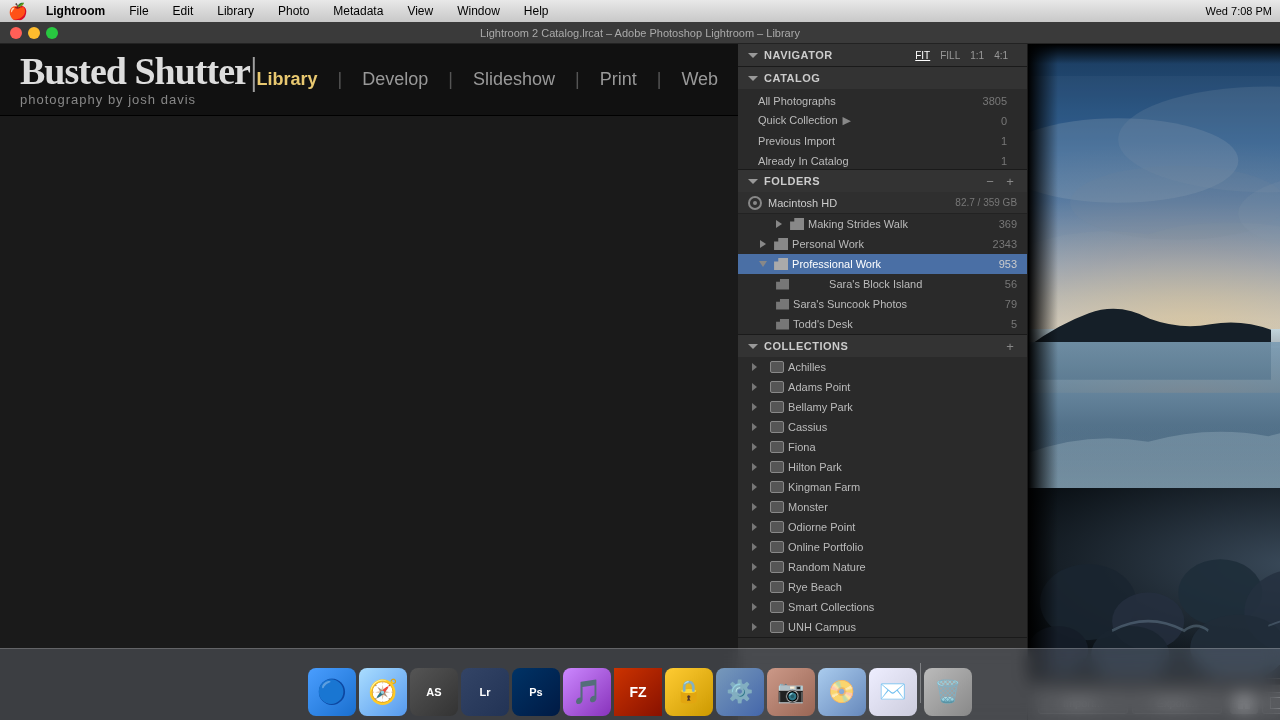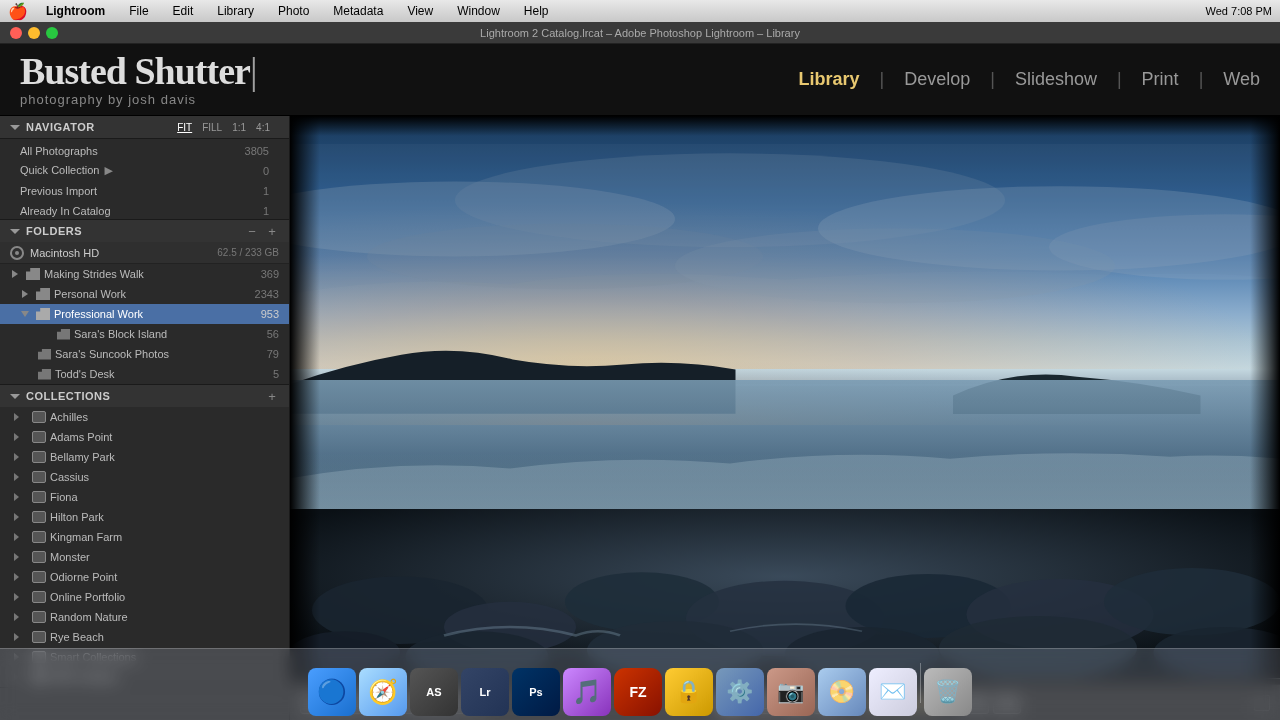--- a/index.html
+++ b/index.html
@@ -56,21 +56,21 @@
       font-size: 11px;
       color: #aaa;
       border-bottom: 1px solid #222;
     }
 
     
     .app-container {
       position: absolute;
       top: 44px; left: 0; right: 0; bottom: 0;
       display: flex;
-      flex-direction: column;
+      flex-direction: row;
       border-radius: 23px;
     }
 
     
     .app-header {
       height: 72px;
       background: #111;
       display: flex;
       align-items: center;
       padding: 0 20px;
@@ -562,20 +562,24 @@
           <div class="navigator-controls">
             <span class="nav-zoom-btn active">FIT</span>
             <span class="nav-zoom-btn">FILL</span>
             <span class="nav-zoom-btn">1:1</span>
             <span class="nav-zoom-btn">4:1</span>
           </div>
         </div>
       </div>
 
       <div class="panel-section">
+        <div class="panel-header">
+          <div class="panel-header-triangle"></div>
+          <span class="panel-header-label">Catalog</span>
+        </div>
         <div class="catalog-item">
           <span class="catalog-item-label">All Photographs</span>
           <span class="catalog-item-count">3805</span>
         </div>
         <div class="catalog-item">
           <span class="catalog-item-label">
             <span>Quick Collection</span>
             <span style="color:#888; margin-left:2px;">▶</span>
           </span>
           <span class="catalog-item-count">0</span>
@@ -596,24 +600,24 @@
           <span class="panel-header-label">Folders</span>
           <div class="panel-header-controls">
             <span class="panel-control-btn">−</span>
             <span class="panel-control-btn">+</span>
           </div>
         </div>
 
         <div class="hd-item">
           <div class="hd-disk-icon"></div>
           <span class="hd-label">Macintosh HD</span>
-          <span class="hd-space">62.5 / 233 GB</span>
-        </div>
-
-        <div class="folder-item" style="padding-left:8px;">
+          <span class="hd-space">82.7 / 359 GB</span>
+        </div>
+
+        <div class="folder-item" style="padding-left:34px;">
           <div class="folder-expand">
               <div class="triangle-right"></div>
             </div>
           <div class="folder-icon"></div>
           <span class="folder-label">Making Strides Walk</span>
           <span class="folder-count">369</span>
         </div>
 
         <div class="folder-item" style="padding-left:18px;">
           <div class="folder-expand">
@@ -626,21 +630,21 @@
 
         <div class="folder-item selected" style="padding-left:18px;">
           <div class="folder-expand">
               <div class="triangle-down"></div>
             </div>
           <div class="folder-icon" style="background:#aaa;"></div>
           <span class="folder-label">Professional Work</span>
           <span class="folder-count">953</span>
         </div>
 
-        <div class="folder-item" style="padding-left:53px;">
+        <div class="folder-item" style="padding-left:34px;gap:36px;">
           <div class="folder-icon-sm"></div>
           <span class="folder-label">Sara's Block Island</span>
           <span class="folder-count">56</span>
         </div>
 
         <div class="folder-item" style="padding-left:34px;">
           <div class="folder-icon-sm"></div>
           <span class="folder-label">Sara's Suncook Photos</span>
           <span class="folder-count">79</span>
         </div>
@@ -943,21 +947,21 @@
   </div>
   <div class="dock-item dock-item-lr">
     <span class="dock-icon-text">Lr</span>
   </div>
   <div class="dock-item dock-item-ps" style="background:linear-gradient(135deg,#003366,#001a44);">
     <span class="dock-icon-text">Ps</span>
   </div>
   <div class="dock-item" style="background:linear-gradient(135deg,#cc88ff,#8833bb); border-radius:8px; width:48px;height:48px;display:flex;align-items:center;justify-content:center;">
     <span style="font-size:24px;">🎵</span>
   </div>
-  <div class="dock-item" style="background:linear-gradient(135deg,#cc3300,#881100); border-radius:11px; width:48px;height:48px;display:flex;align-items:center;justify-content:center;">
+  <div class="dock-item" style="background:linear-gradient(135deg,#cc3300,#881100); border-radius:0; width:48px;height:48px;display:flex;align-items:center;justify-content:center;">
     <span style="font-size:14px;color:white;font-weight:bold;">FZ</span>
   </div>
   <div class="dock-item" style="background:linear-gradient(135deg,#ffcc33,#cc9900); border-radius:8px; width:48px;height:48px;display:flex;align-items:center;justify-content:center;">
     <span style="font-size:22px;">🔒</span>
   </div>
   <div class="dock-item" style="background:linear-gradient(135deg,#7799bb,#4466aa); border-radius:8px; width:48px;height:48px;display:flex;align-items:center;justify-content:center;">
     <span style="font-size:22px;">⚙️</span>
   </div>
   <div class="dock-item" style="background:linear-gradient(135deg,#cc9988,#996655); border-radius:8px; width:48px;height:48px;display:flex;align-items:center;justify-content:center;">
     <span style="font-size:22px;">📷</span>

